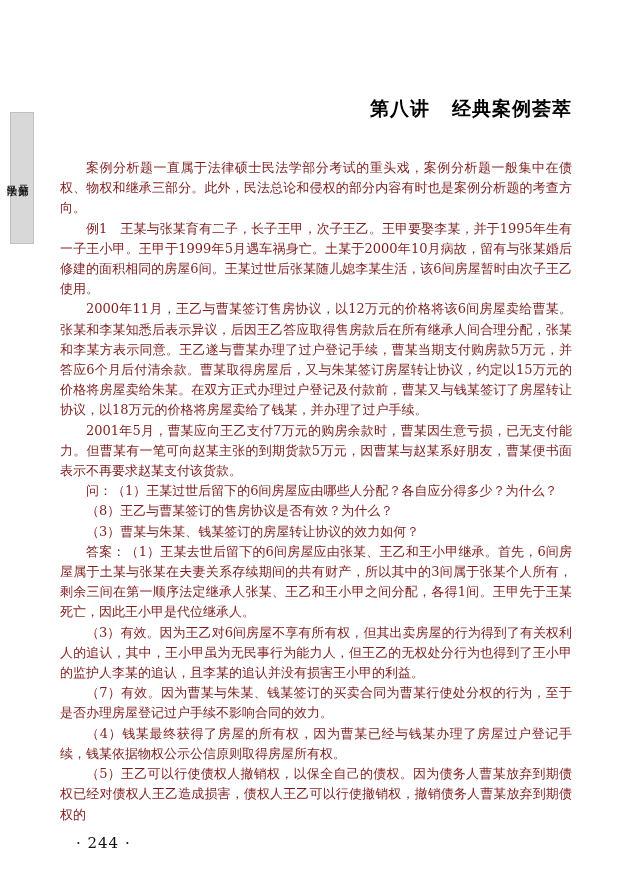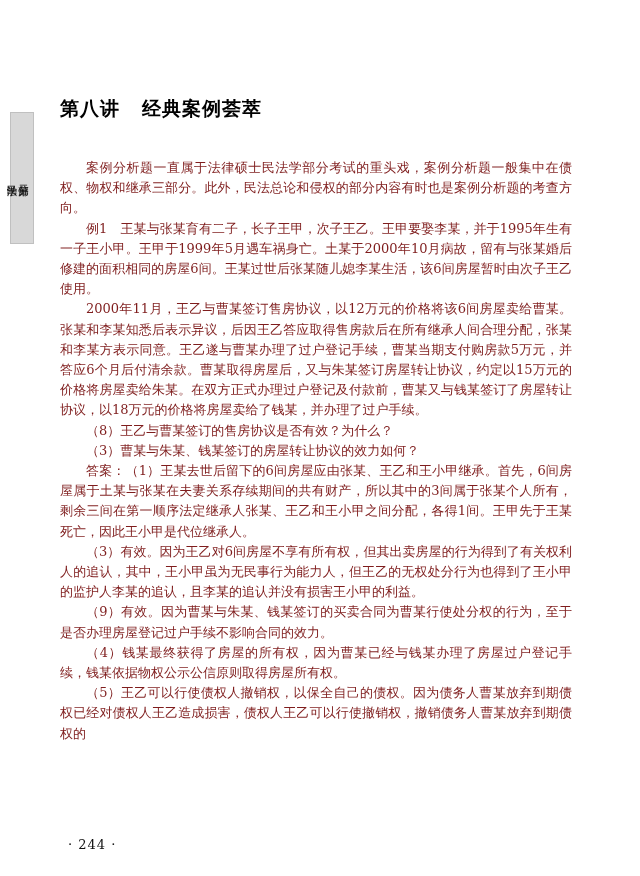--- a/index.html
+++ b/index.html
@@ -50,21 +50,21 @@
   }
   .content {
     position: absolute;
     left: 60px;
     top: 0;
     width: 512px;
     height: 876px;
   }
   .doc-title {
     margin-top: 96px;
-    text-align: left;
+    text-align: right;
     font-size: 19px;
     font-weight: bold;
     letter-spacing: 1px;
     font-family: "DejaVu Serif", "Liberation Serif", serif;
     color: #000;
   }
   .doc-title .gap {
     display: inline-block;
     width: 22px;
   }
@@ -75,23 +75,23 @@
     text-align: justify;
     font-family: "DejaVu Serif", "Liberation Serif", serif;
     color: #7f1d1d;
   }
   .para {
     text-indent: 2em;
     margin: 0 0 0 0;
   }
   .footer {
     position: absolute;
-    left: 68px;
+    left: 76px;
     bottom: 24px;
-    font-size: 13px;
+    font-size: 15px;
     font-family: "DejaVu Serif", "Liberation Serif", serif;
     color: #111;
     letter-spacing: 1px;
   }
 </style>
 </head>
 <body>
 
 <div class="page">
 
@@ -104,25 +104,27 @@
   <div class="content">
 
     <div class="doc-title">
       <span>第八讲</span><span class="gap"></span><span>经典案例荟萃</span>
     </div>
 
     <div class="body-text">
       <p class="para">案例分析题一直属于法律硕士民法学部分考试的重头戏，案例分析题一般集中在债权、物权和继承三部分。此外，民法总论和侵权的部分内容有时也是案例分析题的考查方向。</p>
       <p class="para">例1　王某与张某育有二子，长子王甲，次子王乙。王甲要娶李某，并于1995年生有一子王小甲。王甲于1999年5月遇车祸身亡。土某于2000年10月病故，留有与张某婚后修建的面积相同的房屋6间。王某过世后张某随儿媳李某生活，该6间房屋暂时由次子王乙使用。</p>
       <p class="para">2000年11月，王乙与曹某签订售房协议，以12万元的价格将该6间房屋卖给曹某。张某和李某知悉后表示异议，后因王乙答应取得售房款后在所有继承人间合理分配，张某和李某方表示同意。王乙遂与曹某办理了过户登记手续，曹某当期支付购房款5万元，并答应6个月后付清余款。曹某取得房屋后，又与朱某签订房屋转让协议，约定以15万元的价格将房屋卖给朱某。在双方正式办理过户登记及付款前，曹某又与钱某签订了房屋转让协议，以18万元的价格将房屋卖给了钱某，并办理了过户手续。</p>
+      <p class="para">2001年5月，曹某应向王乙支付7万元的购房余款时，曹某因生意亏损，已无支付能力。但曹某有一笔可向赵某主张的到期货款5万元，因曹某与赵某系好朋友，曹某便书面表示不再要求赵某支付该货款。</p>
+      <p class="para">问：（1）王某过世后留下的6间房屋应由哪些人分配？各自应分得多少？为什么？</p>
       <p class="para">（8）王乙与曹某签订的售房协议是否有效？为什么？</p>
       <p class="para">（3）曹某与朱某、钱某签订的房屋转让协议的效力如何？</p>
       <p class="para">答案：（1）王某去世后留下的6间房屋应由张某、王乙和王小甲继承。首先，6间房屋属于土某与张某在夫妻关系存续期间的共有财产，所以其中的3间属于张某个人所有，剩余三间在第一顺序法定继承人张某、王乙和王小甲之间分配，各得1间。王甲先于王某死亡，因此王小甲是代位继承人。</p>
       <p class="para">（3）有效。因为王乙对6间房屋不享有所有权，但其出卖房屋的行为得到了有关权利人的追认，其中，王小甲虽为无民事行为能力人，但王乙的无权处分行为也得到了王小甲的监护人李某的追认，且李某的追认并没有损害王小甲的利益。</p>
-      <p class="para">（9）有效。因为曹某与朱某、钱某签订的买卖合同为曹某行使处分权的行为，至于是否办理房屋登记过户手续不影响合同的效力。</p>
+      <p class="para">（7）有效。因为曹某与朱某、钱某签订的买卖合同为曹某行使处分权的行为，至于是否办理房屋登记过户手续不影响合同的效力。</p>
       <p class="para">（4）钱某最终获得了房屋的所有权，因为曹某已经与钱某办理了房屋过户登记手续，钱某依据物权公示公信原则取得房屋所有权。</p>
       <p class="para">（5）王乙可以行使债权人撤销权，以保全自己的债权。因为债务人曹某放弃到期债权已经对债权人王乙造成损害，债权人王乙可以行使撤销权，撤销债务人曹某放弃到期债权的</p>
     </div>
 
   </div>
 
   <div class="footer">· 244 ·</div>
 
 </div>
 

